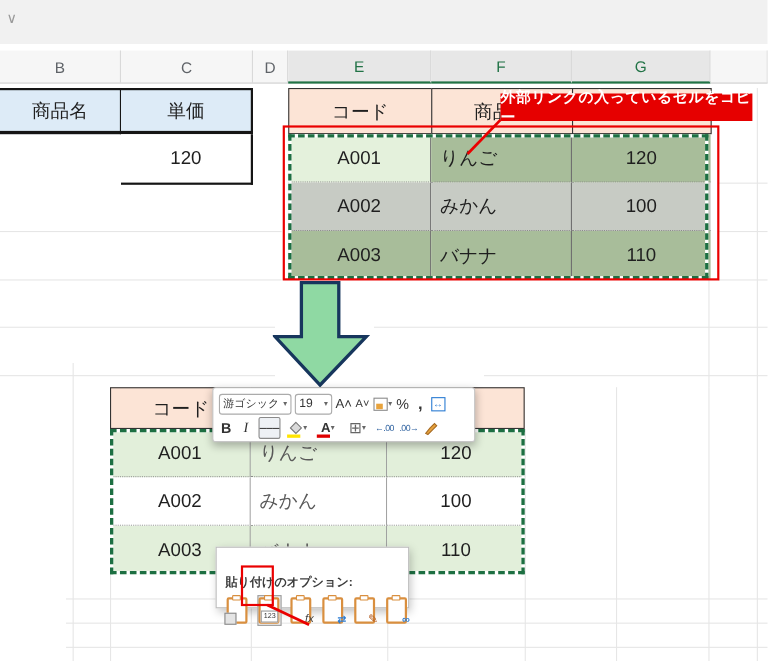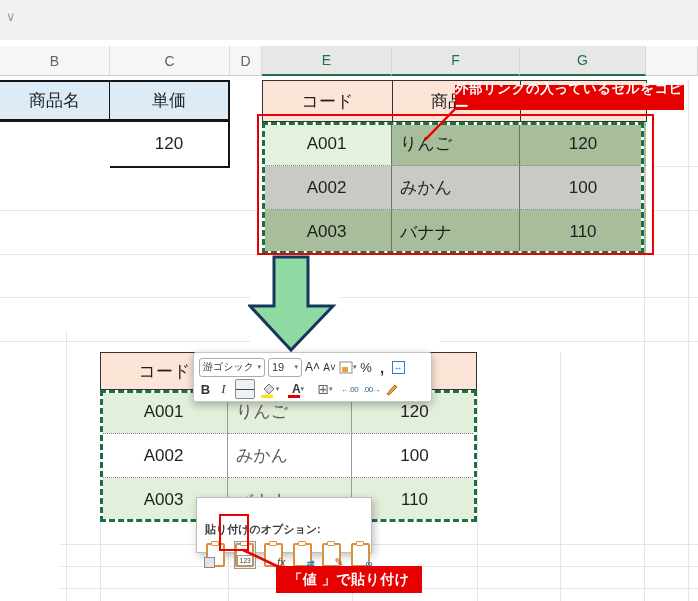--- a/index.html
+++ b/index.html
@@ -273,15 +273,14 @@
         </span>
       </span>
     </div>
   </div>
 
   <div class="redbox"></div>
 
   <svg class="ptr z7" style="left:238px;top:547px;" width="48" height="24">
     <line x1="5" y1="3" x2="43" y2="21" stroke="#ea0000" stroke-width="2.5"></line>
   </svg>
-  <div class="callout z7" style="left:276px;top:566px;width:146px;height:27px;font-size:14px;">「値 」で貼り付け</div>
 
 </div>
 
 </body></html>

